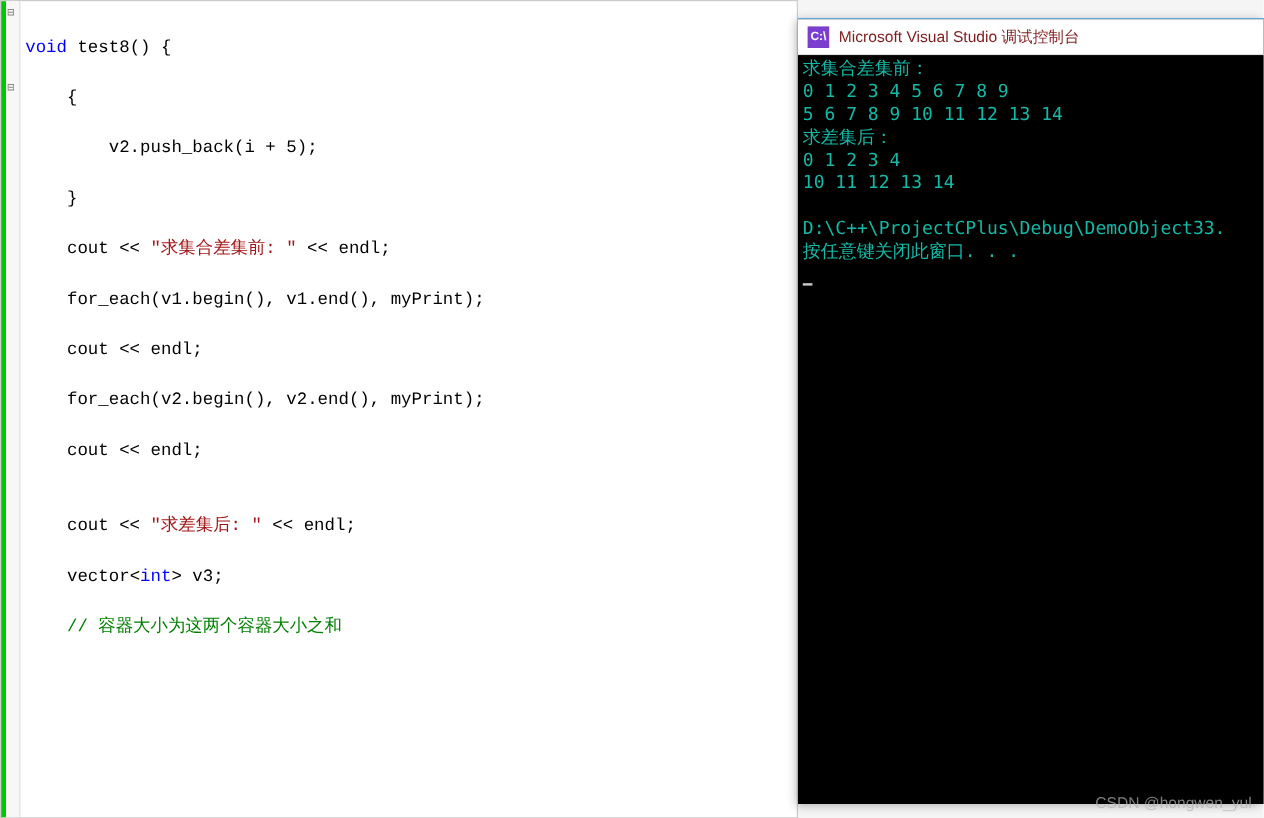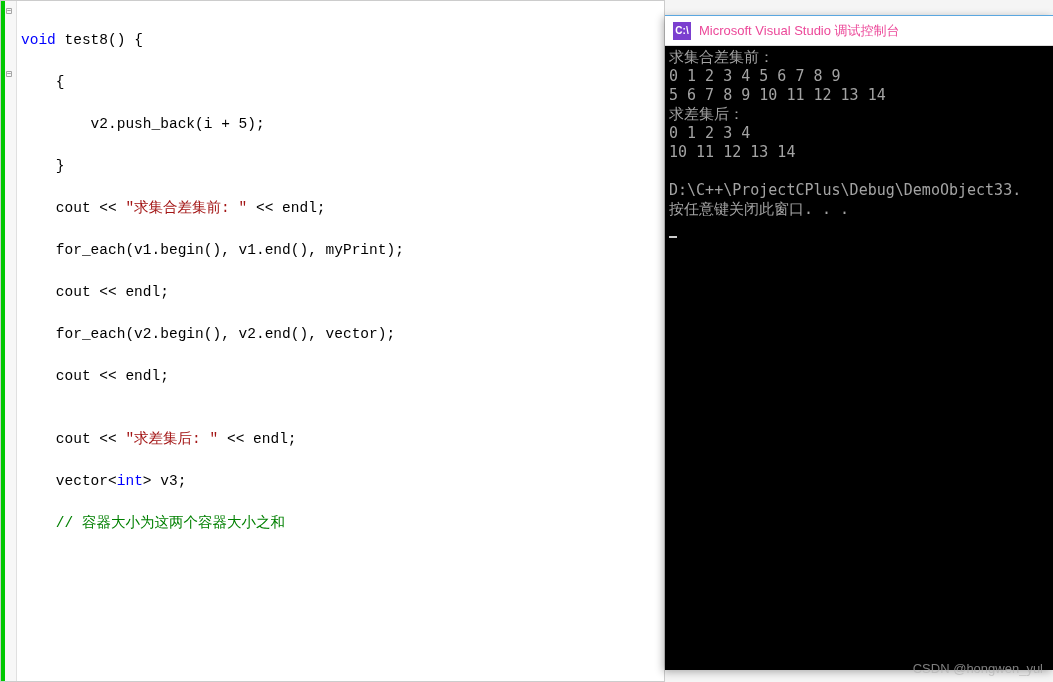--- a/index.html
+++ b/index.html
@@ -89,26 +89,26 @@
       align-items: center;
       justify-content: center;
       color: #fff;
       font-size: 10px;
       font-weight: bold;
       font-family: sans-serif;
     }
     .console-title {
       font-family: "Segoe UI", "Microsoft YaHei", sans-serif;
       font-size: 13px;
-      color: #ec4899;
+      color: #7f1d1d;
     }
     .console-body {
       flex: 1;
       background: #000;
-      color: #a3a3a3;
+      color: #14b8a6;
       padding: 2px 4px;
       font-family: "NSimSun", "SimSun", Consolas, monospace;
       font-size: 15px;
       line-height: 19px;
       white-space: pre;
       overflow: hidden;
     }
     .console-cursor {
       display: inline-block;
       width: 8px;
@@ -136,21 +136,21 @@
     <span class="fold-marker" style="top:67px">⊟</span>
   </div>
   <div class="code-area">
 <div class="code-line"><span class="kw">void</span><span> test8() {</span></div>
 <div class="code-line">    {</div>
 <div class="code-line">        v2.push_back(i + 5);</div>
 <div class="code-line">    }</div>
 <div class="code-line"><span>    cout &lt;&lt; </span><span class="str">"求集合差集前: "</span><span> &lt;&lt; endl;</span></div>
 <div class="code-line">    for_each(v1.begin(), v1.end(), myPrint);</div>
 <div class="code-line">    cout &lt;&lt; endl;</div>
-<div class="code-line">    for_each(v2.begin(), v2.end(), vector);</div>
+<div class="code-line">    for_each(v2.begin(), v2.end(), myPrint);</div>
 <div class="code-line">    cout &lt;&lt; endl;</div>
 <div class="code-line"></div>
 <div class="code-line"><span>    cout &lt;&lt; </span><span class="str">"求差集后: "</span><span> &lt;&lt; endl;</span></div>
 <div class="code-line">    <span>vector</span>&lt;<span class="kw">int</span>&gt; v3;</div>
 <div class="code-line comment">    // 容器大小为这两个容器大小之和</div>
 
 <div class="code-line"></div>
 
 
 

